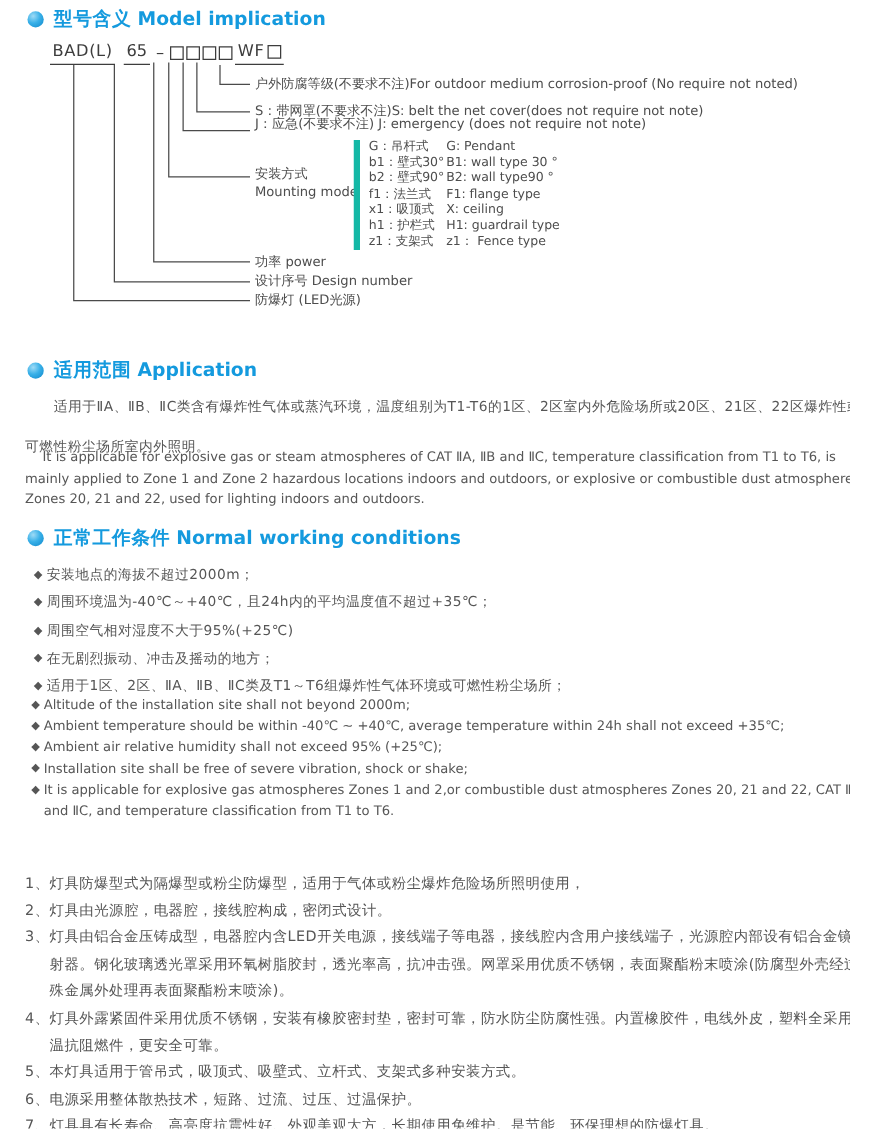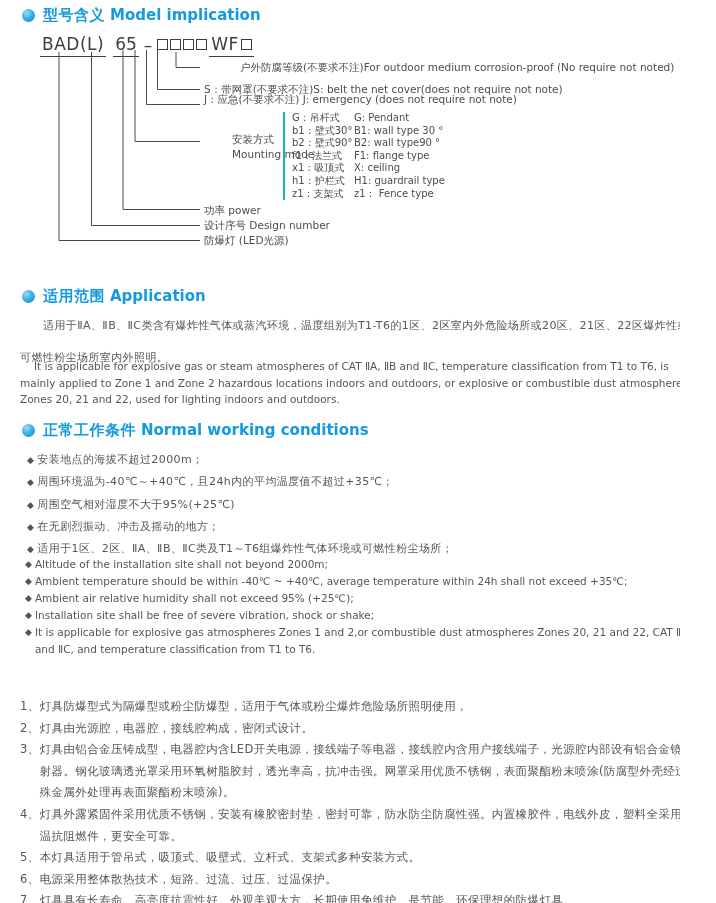--- a/index.html
+++ b/index.html
@@ -11,32 +11,32 @@
   .sec-header{position:absolute;display:flex;align-items:center;gap:8px;}
   .sec-dot{
     width:13px;height:13px;border-radius:50%;
     background:radial-gradient(circle at 35% 30%, #9fdbf6 0%, #38b0e8 45%, #0d86ca 100%);
     flex:0 0 auto;
   }
   .sec-title{font-size:15px;font-weight:bold;color:#149ade;letter-spacing:0.5px;white-space:nowrap;}
   .sec-title .en{margin-left:5px;letter-spacing:0;}
   
   .model-code{position:absolute;left:40px;top:34px;display:flex;align-items:center;
-    font-size:17px;color:#3d3d3d;}
+    font-size:13px;color:#3d3d3d;}
   .code-seg{border-bottom:1px solid #3d3d3d;padding:0 2px 2px 2px;}
   .code-series{margin-right:7px;letter-spacing:0.5px;}
   .code-number{margin-right:5px;}
   .code-dash{margin-right:5px;padding-bottom:2px;}
   .code-boxes{display:flex;align-items:center;padding-bottom:2px;}
   .ph-box{display:inline-block;width:9px;height:9px;border:1.4px solid #3d3d3d;margin-right:2px;background:#fff;}
   .code-wf{display:flex;align-items:center;gap:2px;padding:0 2px 2px 2px;border-bottom:1px solid #3d3d3d;letter-spacing:0.5px;text-align:center;}
   .leader-svg{position:absolute;left:0;top:0;}
   .dg-label{position:absolute;left:204px;font-size:10.5px;color:#4d4d4d;white-space:nowrap;line-height:12px;}
   .dg-label-2line{line-height:14.5px;}
-  .mount-list{position:absolute;left:283px;top:112px;border-left:2px solid #14b8a6;padding-left:7px;}
+  .mount-list{position:absolute;left:283px;top:112px;border-left:5px solid #14b8a6;padding-left:7px;}
   .mount-row{display:flex;font-size:10px;line-height:12.6px;white-space:nowrap;color:#4d4d4d;}
   .mount-cn{width:62px;flex:0 0 auto;}
   
   .para-cn{position:absolute;left:20px;width:678px;font-size:11px;line-height:32px;
     color:#565656;text-indent:23px;letter-spacing:0.4px;}
   .para-en{position:absolute;left:20px;width:686px;font-size:10.5px;line-height:16.5px;
     color:#565656;text-indent:14px;}
   
   .bullets{position:absolute;}
   .bullet-row{display:flex;align-items:flex-start;}
@@ -84,24 +84,24 @@
       <polyline points="59,52 59,240.5 200,240.5"></polyline>
       <polyline points="91.5,52 91.5,225.5 200,225.5"></polyline>
       <polyline points="123,50 123,209.5 200,209.5"></polyline>
       <polyline points="135,50 135,141.5 200,141.5"></polyline>
       <polyline points="146.5,50 146.5,104.5 200,104.5"></polyline>
       <polyline points="157.5,50 157.5,89.5 200,89.5"></polyline>
       <polyline points="176,52 176,67.5 200,67.5"></polyline>
     </g>
   </svg>
 
-  <div class="dg-label" style="top:61px;margin-left:36px;">户外防腐等级(不要求不注)For outdoor medium corrosion-proof (No require not noted)</div>
+  <div class="dg-label" style="top:61px;">户外防腐等级(不要求不注)For outdoor medium corrosion-proof (No require not noted)</div>
   <div class="dg-label" style="top:83px;">S：带网罩(不要求不注)S: belt the net cover(does not require not note)</div>
   <div class="dg-label" style="top:93px;">J：应急(不要求不注) J: emergency (does not require not note)</div>
-  <div class="dg-label dg-label-2line" style="top:132px;margin-left:28px;">
+  <div class="dg-label dg-label-2line" style="top:132px;">
     <div>安装方式</div>
     <div>Mounting mode</div>
   </div>
   <div class="dg-label" style="top:203.5px;">功率 power</div>
   <div class="dg-label" style="top:219px;">设计序号  Design number</div>
   <div class="dg-label" style="top:234px;">防爆灯 (LED光源)</div>
 
   <div class="mount-list">
 
       <div class="mount-row">

